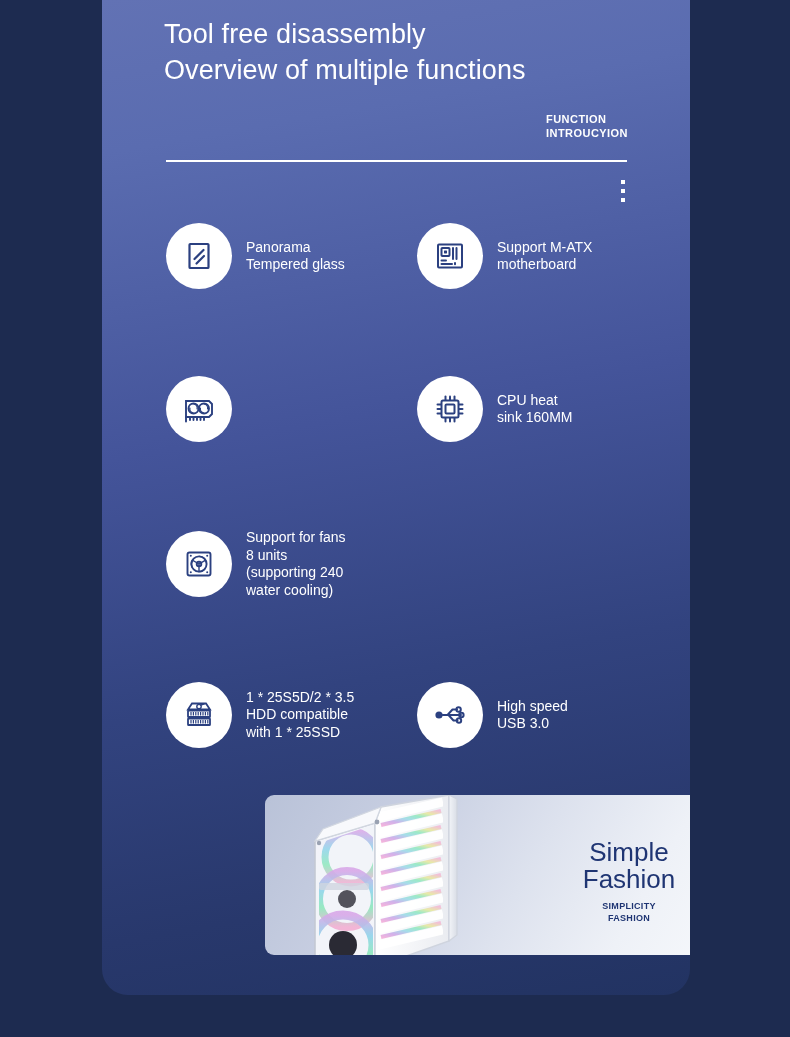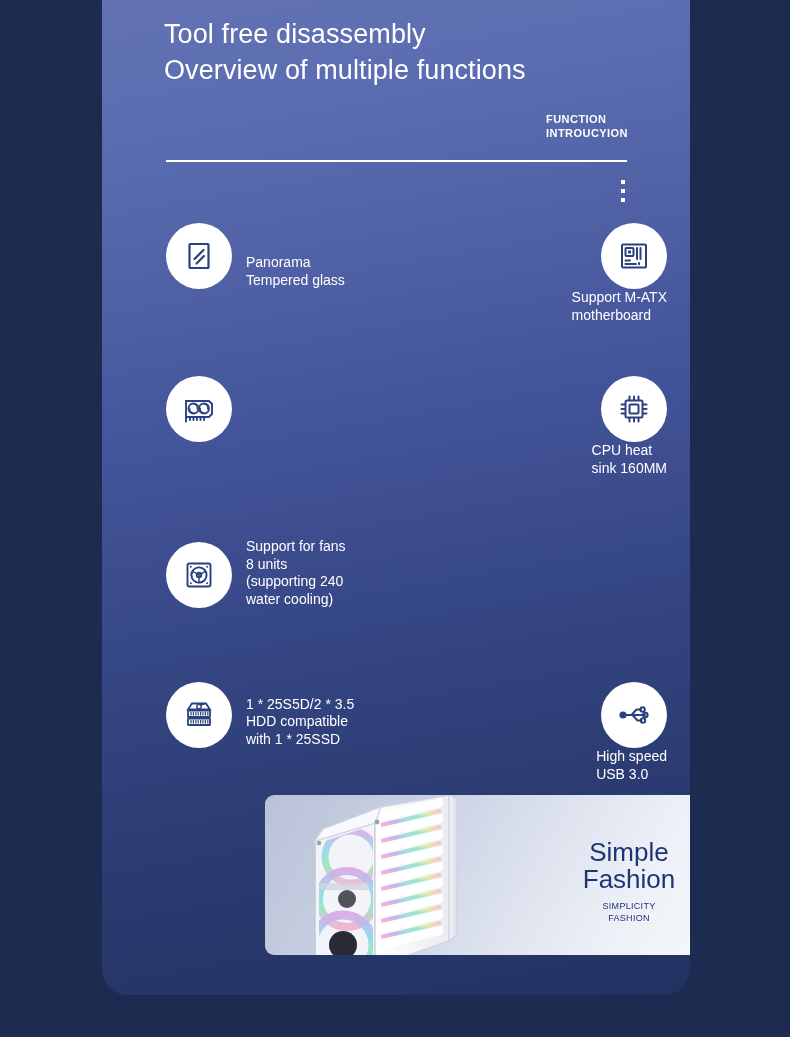--- a/index.html
+++ b/index.html
@@ -35,50 +35,50 @@
   }
   .dots{
     position:absolute;left:519px;top:180px;
     display:flex;flex-direction:column;gap:5px;align-items:center;
   }
   .dots i{display:block;width:4px;height:4px;background:#ffffff;}
 
   
   .features{position:absolute;left:0;top:215px;width:588px;}
   .frow{position:relative;height:153px;}
-  .feat{position:absolute;display:flex;align-items:flex-end;}
+  .feat{position:absolute;display:flex;align-items:center;}
   .feat.col-a{left:64px;width:240px;}
-  .feat.col-b{left:315px;width:250px;flex-direction:column;}
+  .feat.col-b{left:315px;width:250px;}
   .circle{
     flex:0 0 auto;width:66px;height:66px;border-radius:50%;
     background:#ffffff;display:flex;align-items:center;justify-content:center;
   }
   .circle svg{display:block;}
   .ftext{
     margin-left:14px;color:#ffffff;font-size:14px;line-height:17.5px;
     white-space:pre-line;font-weight:400;
   }
 
   
   .r1 .feat{top:8px;}
   .r2 .feat{top:8px;}
-  .r3 .feat{top:17px;}
+  .r3 .feat{top:8px;}
   .r4 .feat{top:8px;}
 
   
   .banner{
     position:absolute;left:163px;top:795px;width:467px;height:160px;
     border-radius:9px;overflow:hidden;
     background:linear-gradient(120deg,#b9c2d8 0%,#c8cfe2 28%,#dde2ee 55%,#eef1f7 78%,#f7f9fc 100%);
   }
   .banner-txt{
     position:absolute;right:28px;top:44px;text-align:center;width:150px;
   }
   .bt1{color:#1f3573;font-size:26px;line-height:27px;font-weight:400;}
-  .bt2{color:#1f3573;font-size:9px;line-height:11px;font-weight:normal;margin-top:8px;letter-spacing:.3px;}
+  .bt2{color:#1f3573;font-size:9px;line-height:11px;font-weight:bold;margin-top:8px;letter-spacing:.3px;}
 
   
   .pcase{position:absolute;left:16px;top:0;width:280px;height:160px;}
 </style>
 </head>
 <body>
 
 <div class="page">
 
   <div class="card">

